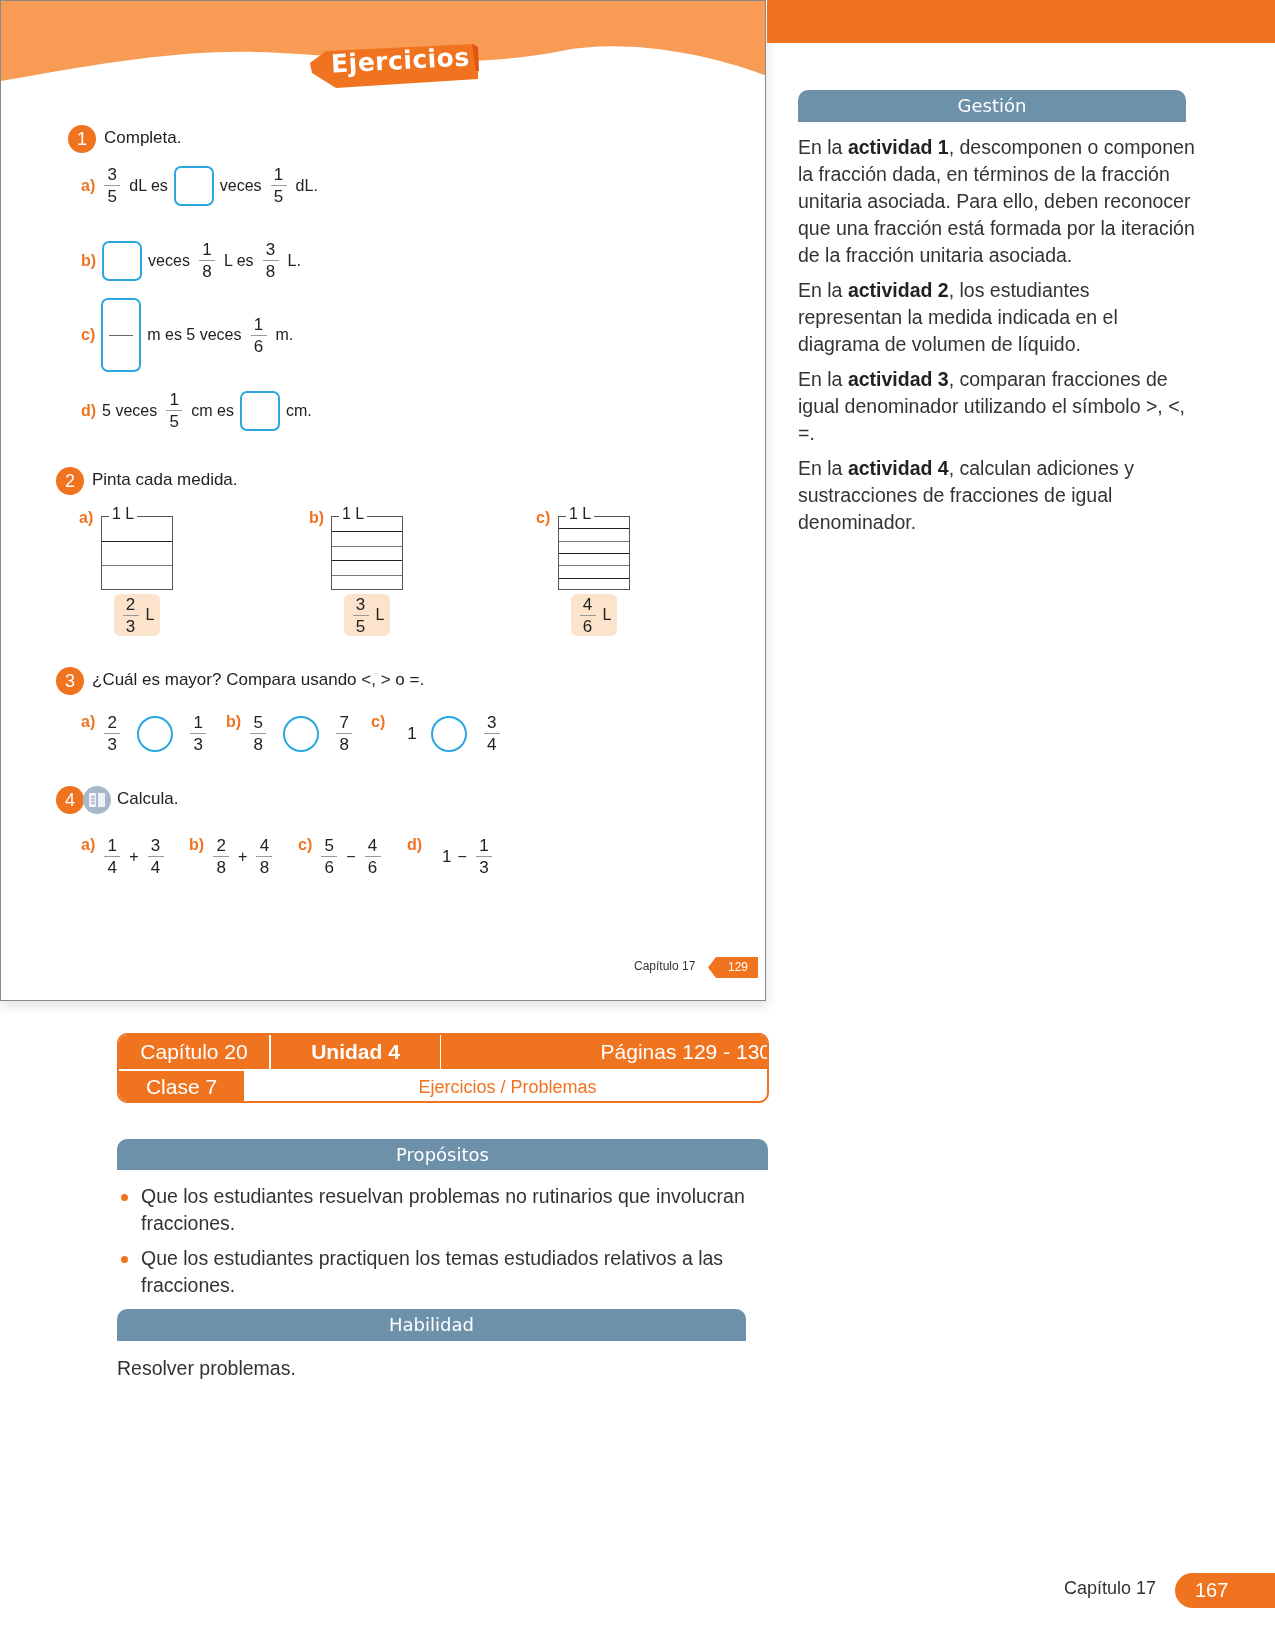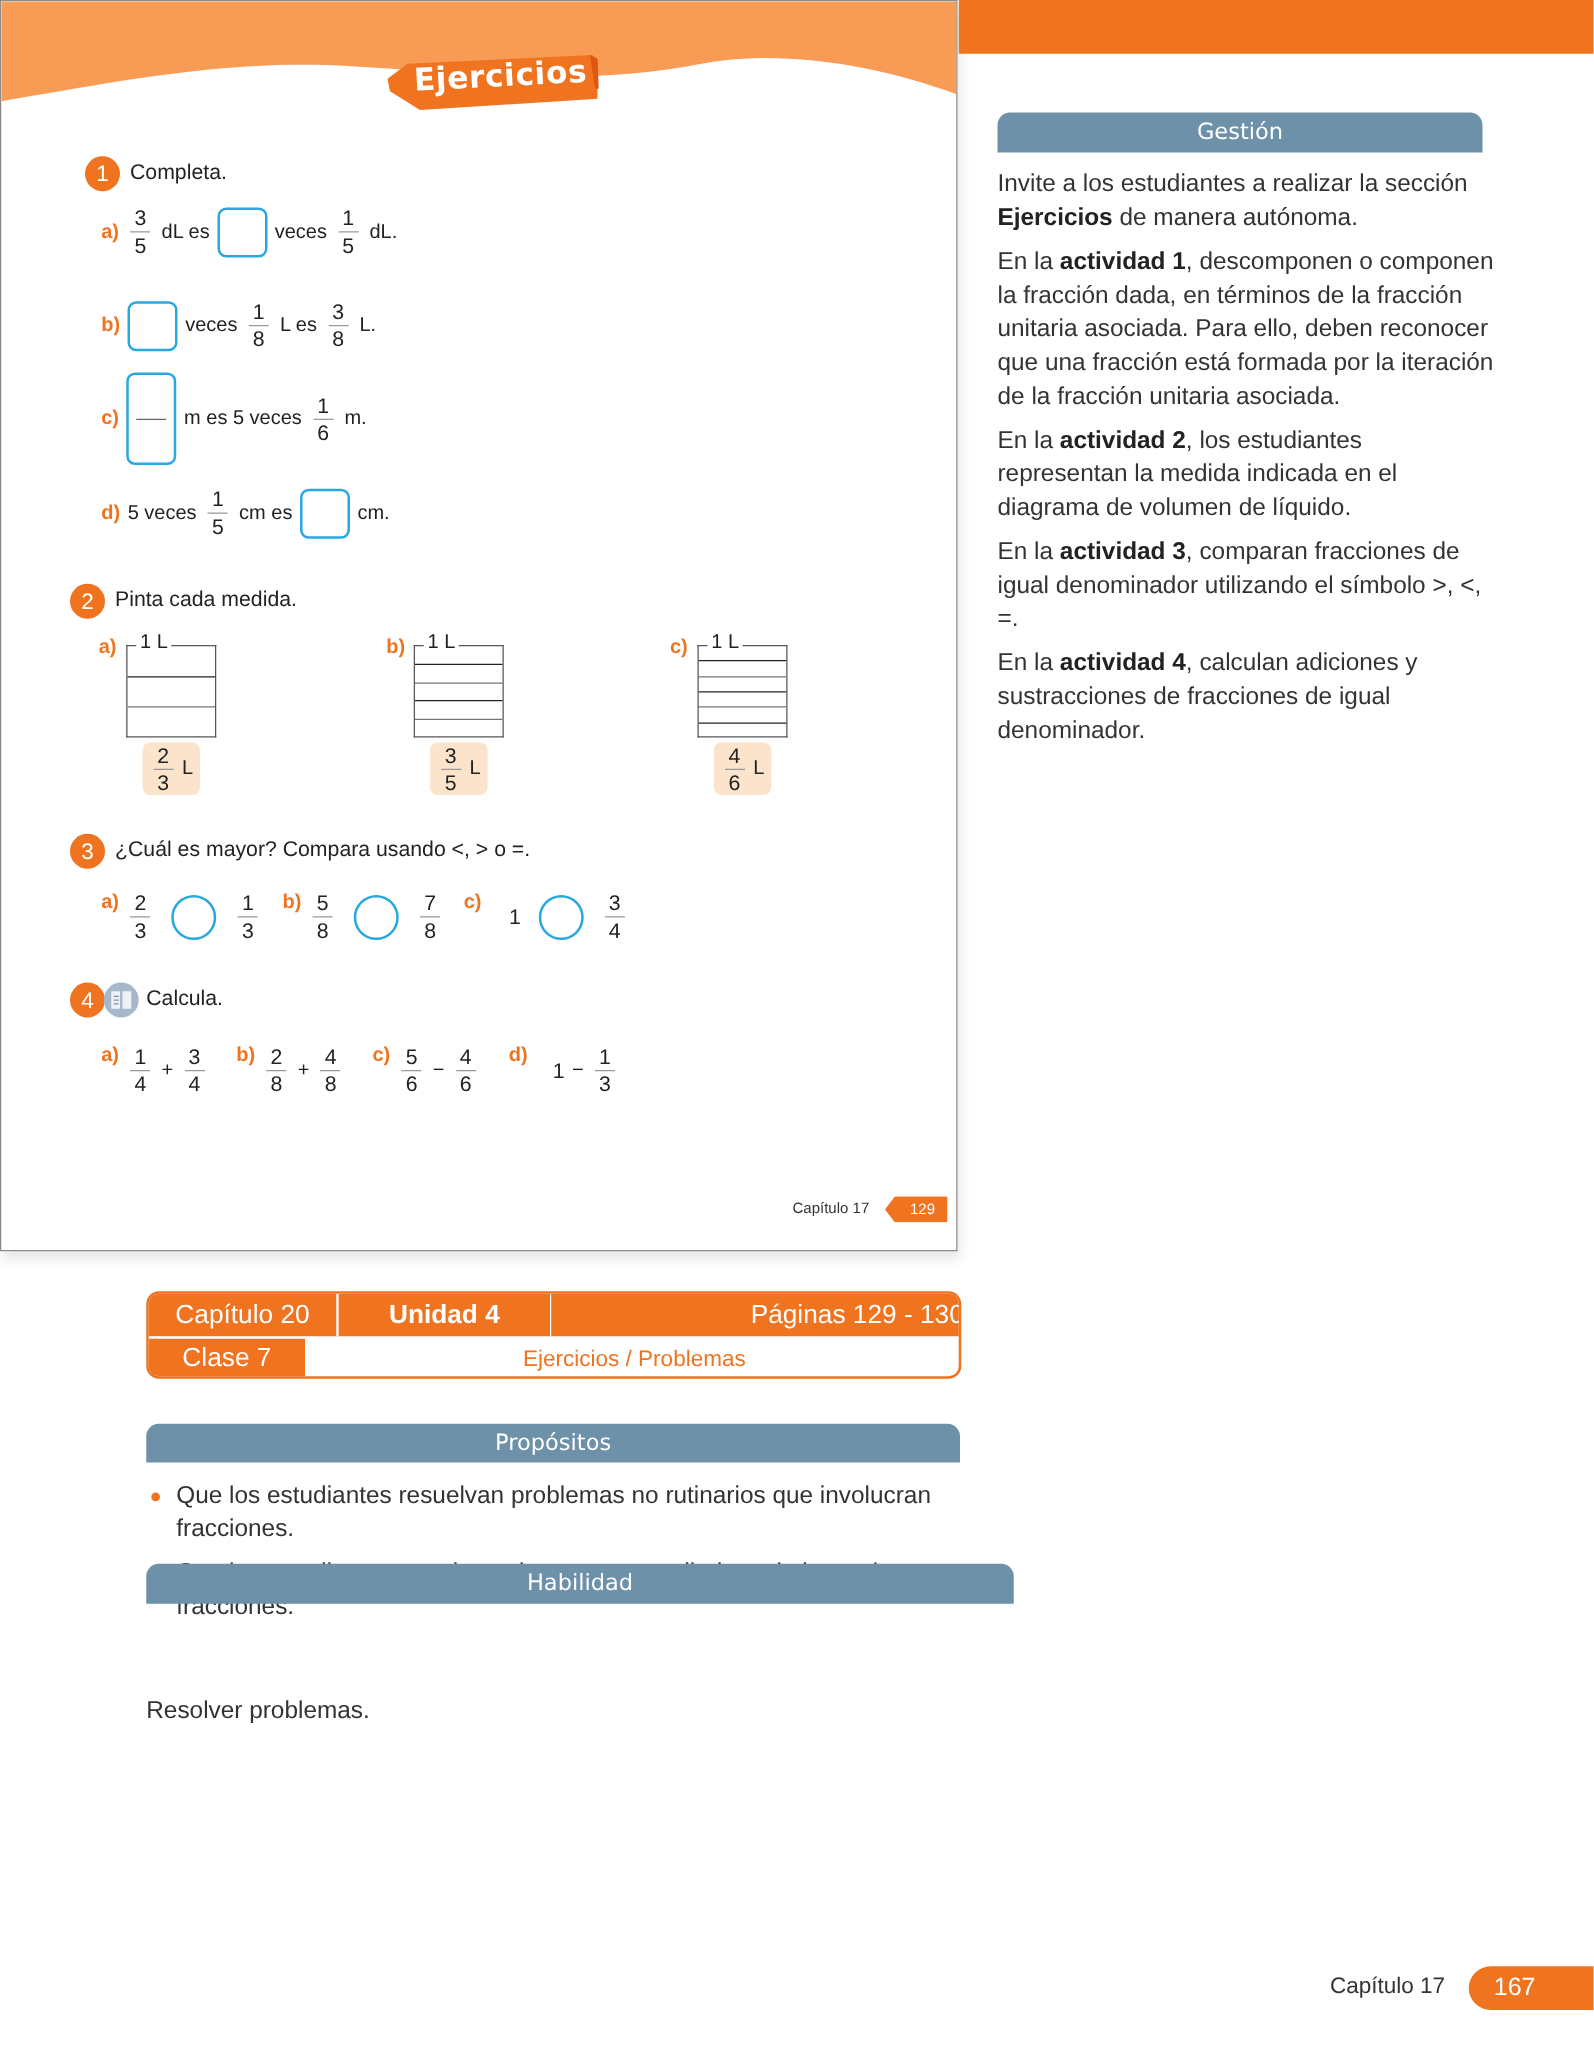--- a/index.html
+++ b/index.html
@@ -310,38 +310,37 @@
   </div>
 
   <div id="footer-left-text" class="abs" style="left:633px;top:958px;">Capítulo 17</div>
   <div id="footer-left-pill" class="abs" style="left:707px;top:956px;">129</div>
 </div>
 
 <div id="top-orange" class="abs"></div>
 
 <div class="abs sec-header" style="left:798px;top:90px;width:388px;height:32px;line-height:32px;">Gestión</div>
 <div id="gestion-body" class="abs" style="left:798px;top:134px;width:400px;">
-    <p class="body-text"><span>Invite a los estudiantes a realizar la sección </span><b>Ejercicios</b><span> de manera autónoma.</span></p>
     <p class="body-text"><span>En la </span><b>actividad 1</b><span>, descomponen o componen la fracción dada, en términos de la fracción unitaria asociada. Para ello, deben reconocer que una fracción está formada por la iteración de la fracción unitaria asociada.</span></p>
     <p class="body-text"><span>En la </span><b>actividad 2</b><span>, los estudiantes representan la medida indicada en el diagrama de volumen de líquido.</span></p>
     <p class="body-text"><span>En la </span><b>actividad 3</b><span>, comparan fracciones de igual denominador utilizando el símbolo &gt;, &lt;, =.</span></p>
     <p class="body-text"><span>En la </span><b>actividad 4</b><span>, calculan adiciones y sustracciones de fracciones de igual denominador.</span></p>
   </div>
 
 <div id="info-table" class="abs">
   <div class="it-cell it-orange" style="left:0;top:0;width:152px;height:34px;line-height:34px;border-right:2px solid #fff;box-sizing:border-box;">Capítulo 20</div>
   <div class="it-cell it-orange" style="left:152px;top:0;width:170px;height:34px;line-height:34px;font-weight:bold;border-right:1px solid #fff;box-sizing:border-box;">Unidad 4</div>
   <div class="it-cell it-orange" style="left:322px;top:0;width:330px;height:34px;line-height:34px;text-align:right;">Páginas 129 - 130</div>
   <div class="it-cell it-orange" style="left:0;top:34px;width:125px;height:34px;line-height:32px;border-top:2px solid #fff;box-sizing:border-box;">Clase 7</div>
   <div class="it-cell" style="left:125px;top:36px;width:527px;height:32px;line-height:32px;color:#F07320;font-size:18px;">Ejercicios / Problemas</div>
 </div>
 
 <div class="abs sec-header" style="left:117px;top:1139px;width:651px;height:31px;line-height:31px;">Propósitos</div>
 <ul id="propositos-list" class="abs purp" style="left:117px;top:1183px;width:650px;">
     <li><span class="dot"></span><span>Que los estudiantes resuelvan problemas no rutinarios que involucran fracciones.</span></li>
     <li><span class="dot"></span><span>Que los estudiantes practiquen los temas estudiados relativos a las fracciones.</span></li>
   </ul>
 
-<div class="abs sec-header" style="left:117px;top:1251px;width:694px;height:32px;line-height:32px;">Habilidad</div>
+<div class="abs sec-header" style="left:117px;top:1309px;width:629px;height:32px;line-height:32px;">Habilidad</div>
 <div class="abs body-text" style="left:117px;top:1355px;">Resolver problemas.</div>
 
 <div id="footer-right-text" class="abs">Capítulo 17</div>
 <div id="page-num-pill" class="abs">167</div>
 
 </body></html>

